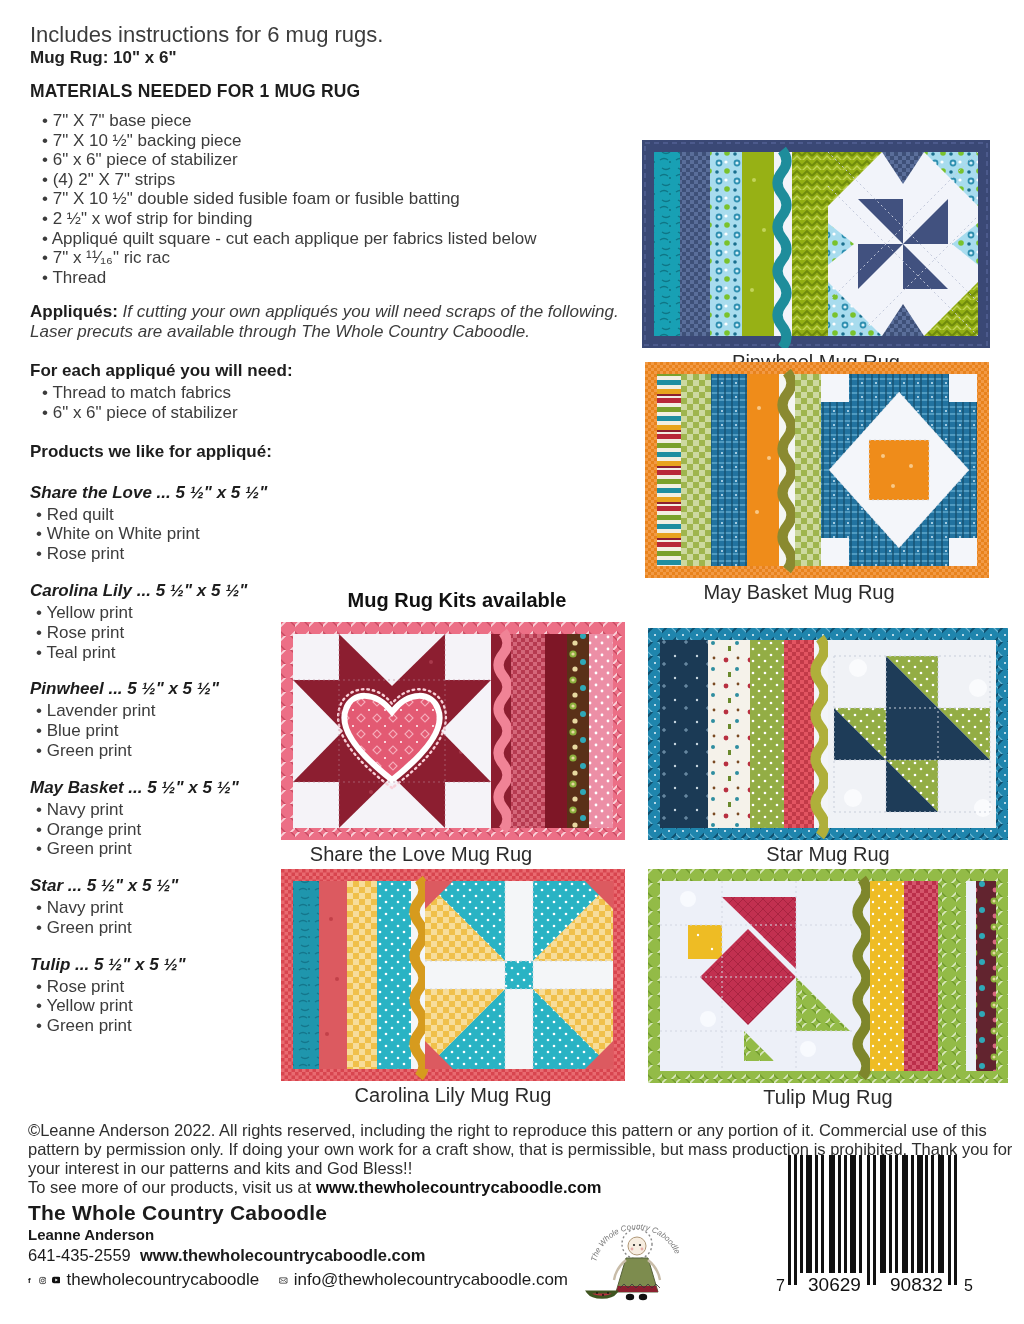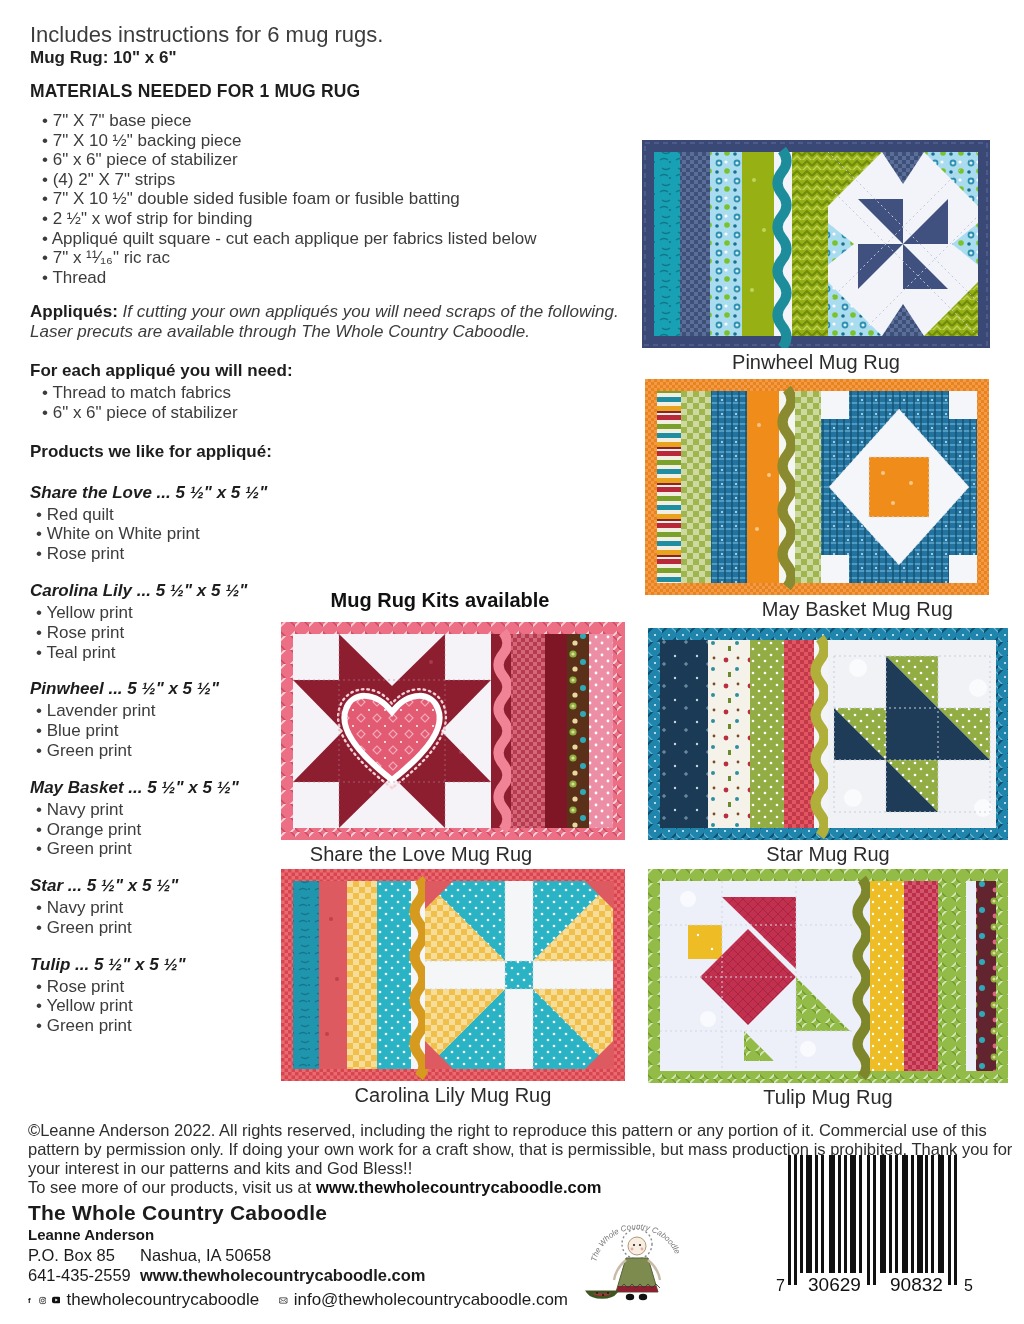--- a/index.html
+++ b/index.html
@@ -14,28 +14,28 @@
   ul.blist li::before{content:"• ";}
   .appliques{margin:15px 0 0 0;font-size:17px;line-height:20px;width:614px;}
   .appliques b{color:#1d1d1d;}
   .sec-head{margin:19px 0 2px 0;font-size:17px;font-weight:bold;color:#1d1d1d;}
   .kits{margin-top:21px;}
   .kit{margin-bottom:17px;}
   .kit h4{margin:0 0 2px 0;font-size:17px;font-weight:bold;font-style:italic;color:#1d1d1d;}
   ul.klist{list-style:none;margin:0;padding:0 0 0 6px;font-size:17px;line-height:19.8px;}
   ul.klist li::before{content:"• ";}
   
-  .kits-available{position:absolute;left:440px;top:589px;transform:translateX(-50%);
+  .kits-available{position:absolute;left:457px;top:589px;transform:translateX(-50%);
                   font-size:20px;font-weight:bold;color:#111;white-space:nowrap;margin:0;}
   
   figure{position:absolute;margin:0;text-align:center;}
   figure svg{display:block;}
   figcaption{font-size:20px;color:#2b2b2b;margin-top:3px;}
   .fig-pinwheel{left:642px;top:140px;width:348px;}
-  .fig-maybasket{left:645px;top:379px;width:308px;text-align:right;}
+  .fig-maybasket{left:645px;top:362px;width:308px;}
   .fig-share{left:281px;top:622px;width:280px;}
   .fig-star{left:648px;top:628px;width:360px;}
   .fig-carolina{left:281px;top:869px;width:344px;}
   .fig-tulip{left:648px;top:869px;width:360px;}
   
   .copyright{position:absolute;left:28px;top:1121px;width:992px;font-size:16.5px;line-height:19px;color:#2e2e2e;}
   .copyright p{margin:0;}
   .copyright .url{font-weight:bold;color:#111;}
   
   .footer{position:absolute;left:28px;top:1201px;width:540px;color:#1b1b1b;}
@@ -474,24 +474,20 @@
 
   <div class="copyright">
     <p>©Leanne Anderson 2022. All rights reserved, including the right to reproduce this pattern or any portion of it. Commercial use of this pattern by permission only. If doing your own work for a craft show, that is permissible, but mass production is prohibited. Thank you for your interest in our patterns and kits and God Bless!!</p>
     <p><span>To see more of our products, visit us at </span><span class="url">www.thewholecountrycaboodle.com</span></p>
   </div>
 
   <div class="footer">
     <p class="company">The Whole Country Caboodle</p>
     <p class="person">Leanne Anderson</p>
     <div class="frow">
-      <span class="c1">P.O. Box 85</span>
-      <span>Nashua, IA 50658</span>
-    </div>
-    <div class="frow">
       <span class="c1">641-435-2559</span>
       <span class="bold">www.thewholecountrycaboodle.com</span>
     </div>
     <div class="social-row">
       <svg width="14" height="24" viewBox="0 0 14 24">
         <text x="0" y="20" font-family="Liberation Sans, sans-serif" font-size="24" font-weight="bold" fill="#111">f</text>
       </svg>
       <svg width="23" height="23" viewBox="0 0 23 23">
         <rect x="2" y="2" width="19" height="19" rx="5.5" fill="none" stroke="#111" stroke-width="2.2"></rect>
         <circle cx="11.5" cy="11.5" r="4.6" fill="none" stroke="#111" stroke-width="2.2"></circle>

